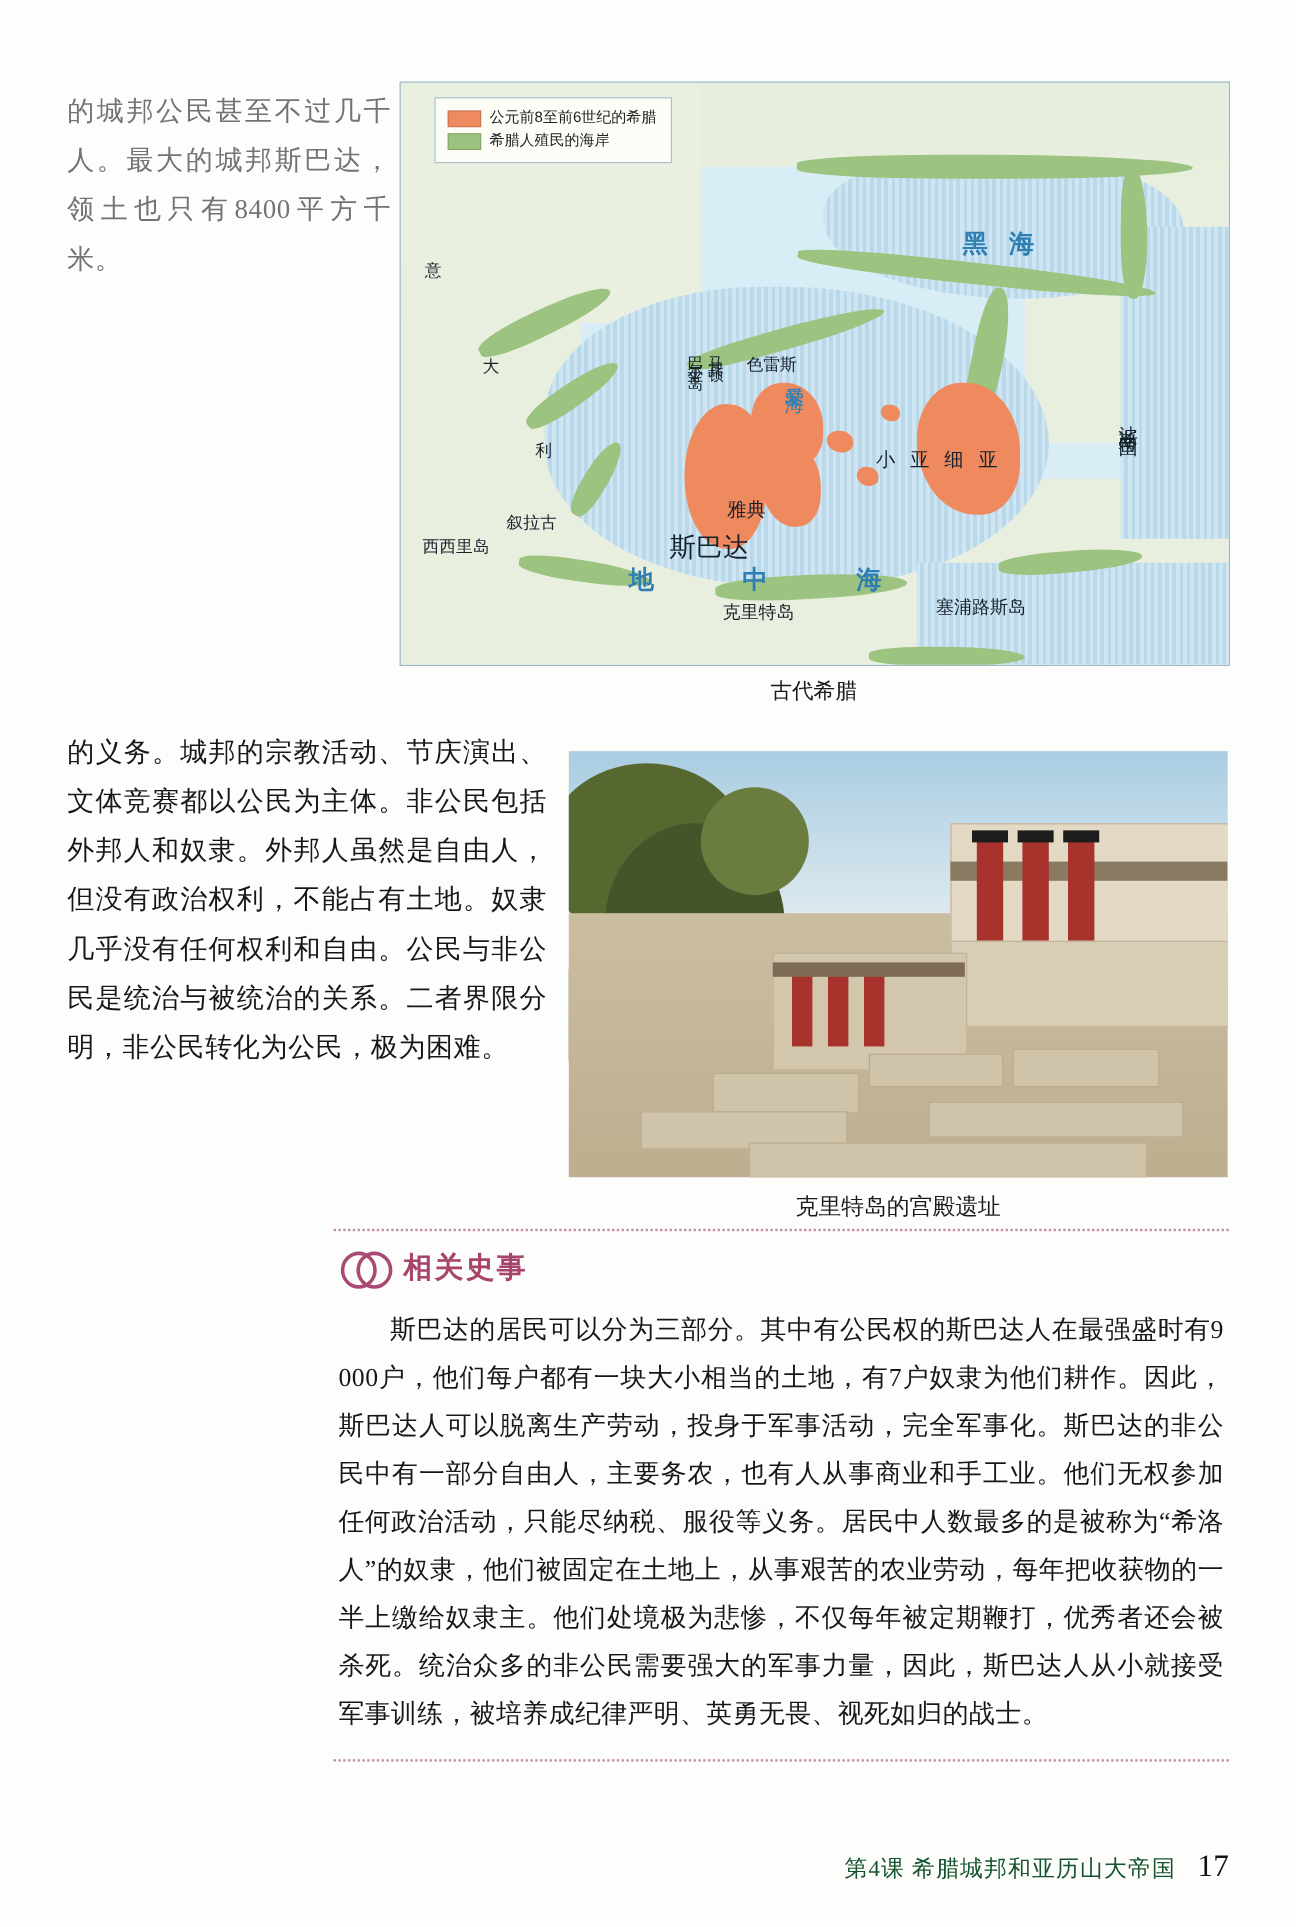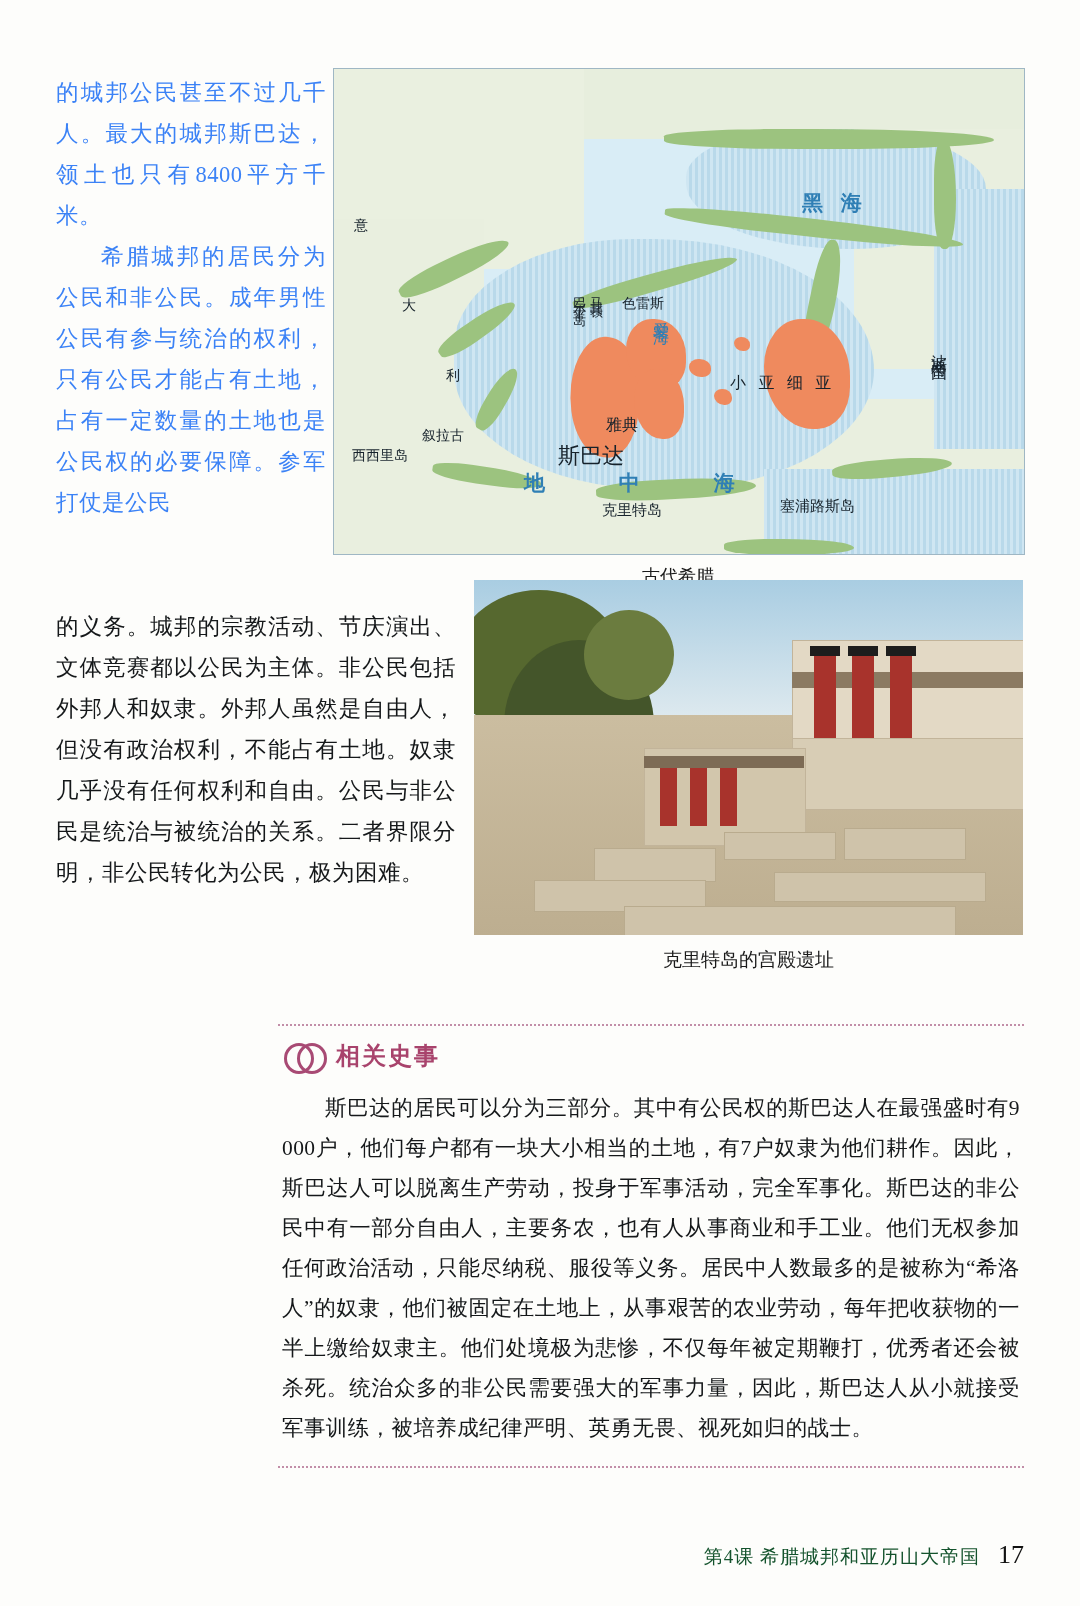--- a/index.html
+++ b/index.html
@@ -24,21 +24,21 @@
   
   .body-col {
     position: absolute;
     left: 56px;
     top: 72px;
     width: 270px;
     font-size: 22.5px;
     line-height: 41px;
     letter-spacing: 0.5px;
     text-align: justify;
-    color: #3b82f6;
+    color: #737373;
   }
   .body-col p { margin: 0; }
   .body-col p.indent { text-indent: 2em; }
 
   
   .body-wide {
     position: absolute;
     left: 56px;
     top: 606px;
     width: 400px;
@@ -127,21 +127,21 @@
     font-size: 18px;
     margin-top: 9px;
     color: #1a1a1a;
     font-family: "Liberation Serif", serif;
   }
 
   
   .photo-fig {
     position: absolute;
     left: 474px;
-    top: 580px;
+    top: 626px;
     width: 484px;
   }
   .photo {
     position: relative;
     width: 549px;
     height: 355px;
     overflow: hidden;
     background: linear-gradient(#bcd7e6 0%, #d6e6ee 38%, #cdc2a8 39%, #c8bda4 100%);
   }
   .ph-sky { position:absolute; left:0; top:0; width:100%; height:40%;
@@ -246,21 +246,20 @@
     letter-spacing: 6px;
   }
 </style>
 </head>
 <body>
 
 <div class="page">
 
   <div class="body-col">
     <p>的城邦公民甚至不过几千人。最大的城邦斯巴达，领土也只有8400平方千米。</p>
-    <p class="indent">希腊城邦的居民分为公民和非公民。成年男性公民有参与统治的权利，只有公民才能占有土地，占有一定数量的土地也是公民权的必要保障。参军打仗是公民</p>
   </div>
 
   <div class="body-wide">
     <p>的义务。城邦的宗教活动、节庆演出、文体竞赛都以公民为主体。非公民包括外邦人和奴隶。外邦人虽然是自由人，但没有政治权利，不能占有土地。奴隶几乎没有任何权利和自由。公民与非公民是统治与被统治的关系。二者界限分明，非公民转化为公民，极为困难。</p>
   </div>
 
   <div class="map-fig">
     <div class="map-frame">
 
       <div class="sea-hatch" style="left:0;top:0;width:690px;height:485px;"></div>
@@ -291,20 +290,30 @@
       <div class="coast-green" style="left:262px;top:410px;width:160px;height:20px;transform:rotate(-3deg);"></div>
 
       <div class="greece-orange" style="left:236px;top:268px;width:70px;height:120px;transform:rotate(6deg);"></div>
       <div class="greece-orange" style="left:292px;top:250px;width:60px;height:70px;"></div>
       <div class="greece-orange" style="left:300px;top:300px;width:50px;height:70px;"></div>
       <div class="greece-orange" style="left:430px;top:250px;width:86px;height:110px;"></div>
       <div class="greece-orange" style="left:355px;top:290px;width:22px;height:18px;"></div>
       <div class="greece-orange" style="left:380px;top:320px;width:18px;height:16px;"></div>
       <div class="greece-orange" style="left:400px;top:268px;width:16px;height:14px;"></div>
 
+      <div class="legend">
+        <div class="legend-row">
+          <span class="legend-swatch" style="background:#ef8a5e;"></span>
+          <span>公元前8至前6世纪的希腊</span>
+        </div>
+        <div class="legend-row">
+          <span class="legend-swatch" style="background:#9cc37f;"></span>
+          <span>希腊人殖民的海岸</span>
+        </div>
+      </div>
 
       <span class="map-label sea" style="left:468px;top:120px;">黑  海</span>
       <span class="map-label sea" style="left:190px;top:400px;letter-spacing:34px;">地  中  海</span>
       <span class="map-label vert" style="left:316px;top:240px;color:#2f7fb5;font-size:16px;">爱琴海</span>
 
       <span class="map-label dark" style="left:20px;top:148px;">意</span>
       <span class="map-label dark" style="left:68px;top:228px;">大</span>
       <span class="map-label dark" style="left:112px;top:298px;">利</span>
       <span class="map-label dark" style="left:18px;top:378px;">西西里岛</span>
       <span class="map-label dark" style="left:88px;top:358px;">叙拉古</span>

